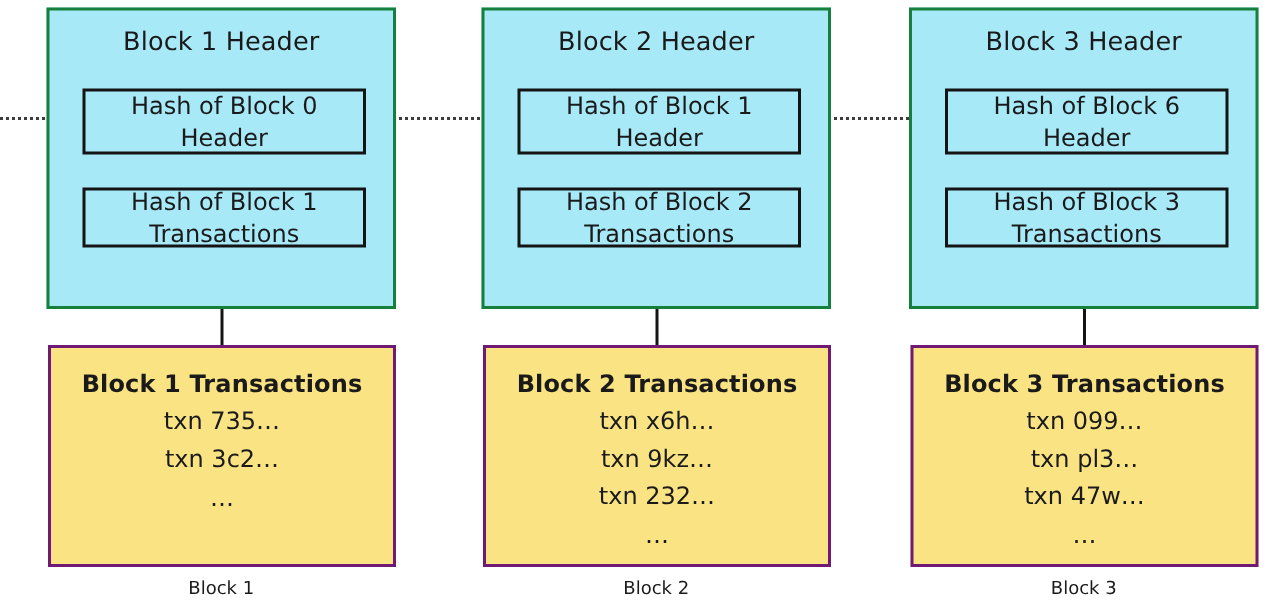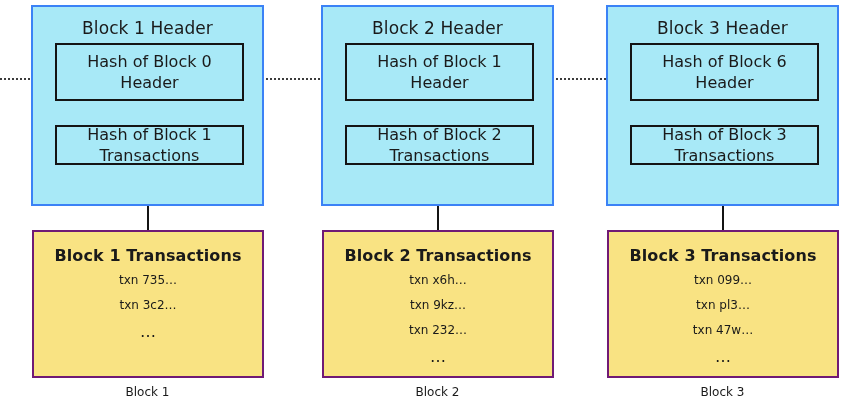--- a/index.html
+++ b/index.html
@@ -36,21 +36,21 @@
   .block-col.c2 { left: 606px; }
 
   .header-block {
     position: absolute;
     left: 0;
     top: 5px;
     width: 233px;
     height: 201px;
     box-sizing: border-box;
     background: #a8e9f7;
-    border: 2px solid #3b82f6;
+    border: 2px solid #15803d;
   }
 
   .header-title {
     position: absolute;
     left: 0;
     top: 10px;
     width: 100%;
     text-align: center;
     font-size: 17px;
     line-height: 22px;
@@ -67,21 +67,21 @@
     display: flex;
     align-items: center;
     justify-content: center;
   }
   .hash-box .hb-text {
     text-align: center;
     font-size: 16px;
     line-height: 21px;
     padding: 0 4px;
   }
-  .hash-box.top    { top: 36px; height: 58px; }
+  .hash-box.top    { top: 52px; height: 44px; }
   .hash-box.bottom { top: 118px; height: 40px; }
 
   
   .txn-block {
     position: absolute;
     left: 1px;
     top: 230px;
     width: 232px;
     height: 148px;
     box-sizing: border-box;
@@ -90,21 +90,21 @@
     padding-top: 12px;
     text-align: center;
   }
   .txn-title {
     font-size: 16px;
     line-height: 24px;
     font-weight: 600;
     letter-spacing: .1px;
   }
   .txn-line {
-    font-size: 12px;
+    font-size: 16px;
     line-height: 25px;
   }
   .txn-ellipsis {
     font-size: 16px;
     line-height: 28px;
   }
 
   
   .block-caption {
     position: absolute;

